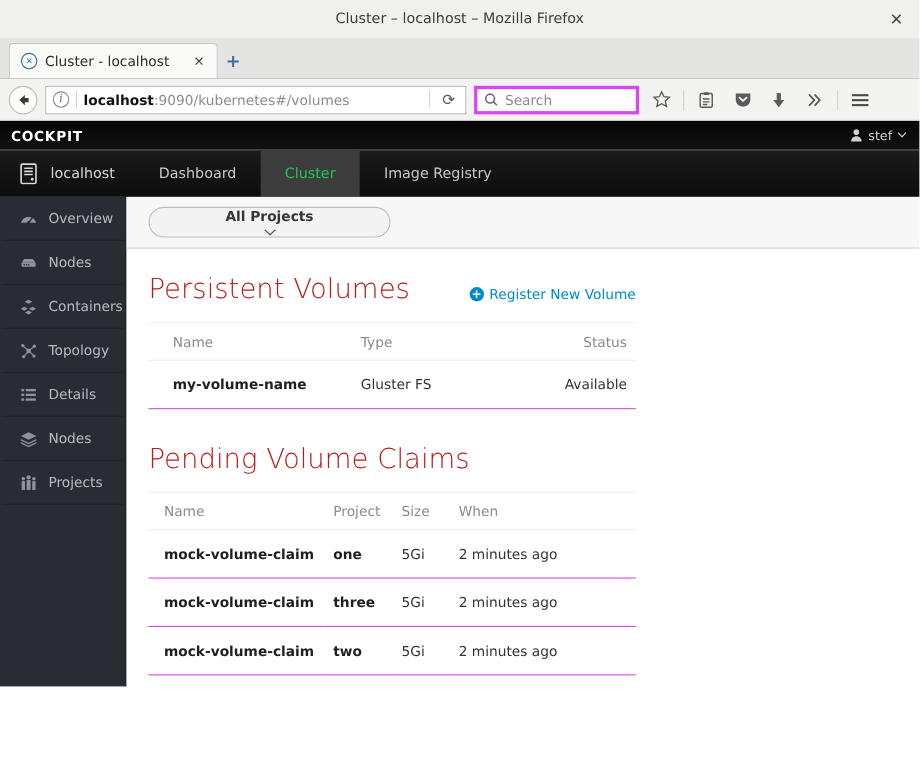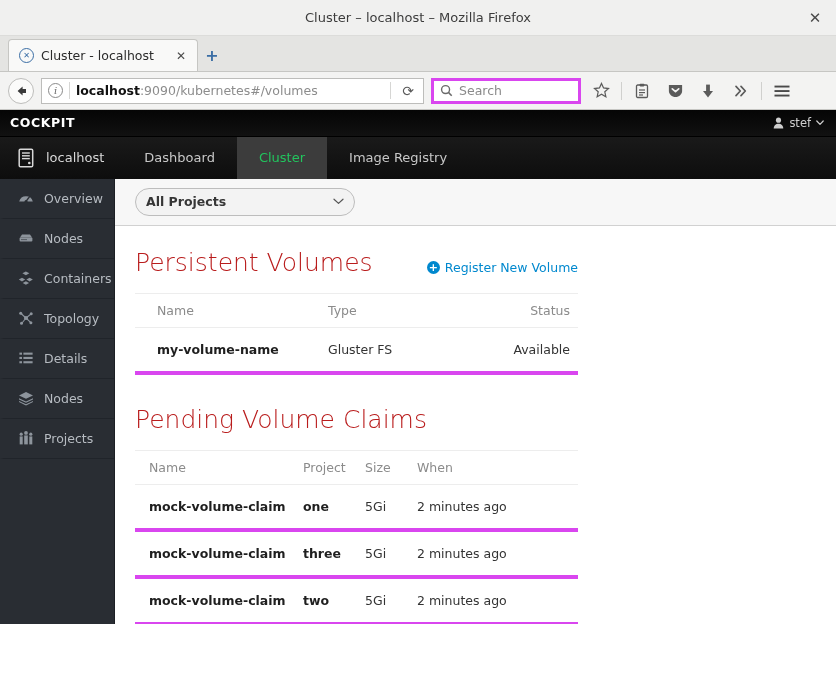--- a/index.html
+++ b/index.html
@@ -191,20 +191,21 @@
   }
   #project-select {
     width: 220px; height: 28px;
     background: #f3f3f3;
     border: 1px solid #bdbdbd;
     border-radius: 14px;
     display: flex; align-items: center; justify-content: space-between;
     padding: 0 10px;
     font-size: 12.5px; font-weight: bold; color: #363636;
     cursor: pointer;
+    flex-direction: column;
   }
 
   #panel { padding: 22px 20px 0 20px; }
 
   .section-head {
     display: flex; align-items: baseline; justify-content: space-between;
     width: 443px;
     padding-bottom: 16px;
   }
   .section-title {
@@ -231,21 +232,21 @@
   table.vtable th {
     font-size: 12.5px; font-weight: normal; color: #8b8b8b;
     text-align: left;
     padding: 9px 8px;
     border-top: 1px solid #ededed;
     border-bottom: 1px solid #ededed;
   }
   table.vtable td {
     font-size: 12.5px; color: #333333;
     padding: 14px 8px;
-    border-bottom: 4px solid #d946ef;
+    border-bottom: 1px solid #d946ef;
   }
   table.vtable td.bold { font-weight: bold; color: #1f1f1f; }
   .ta-right { text-align: right !important; }
 
   #pv-table .col-name   { width: 185px; padding-left: 22px; }
   #pv-table .col-type   { width: 150px; }
   #pv-table .col-status { width: 108px; }
 
   #pvc-table .col-name    { width: 160px; padding-left: 14px; }
   #pvc-table .col-project { width: 62px; }

